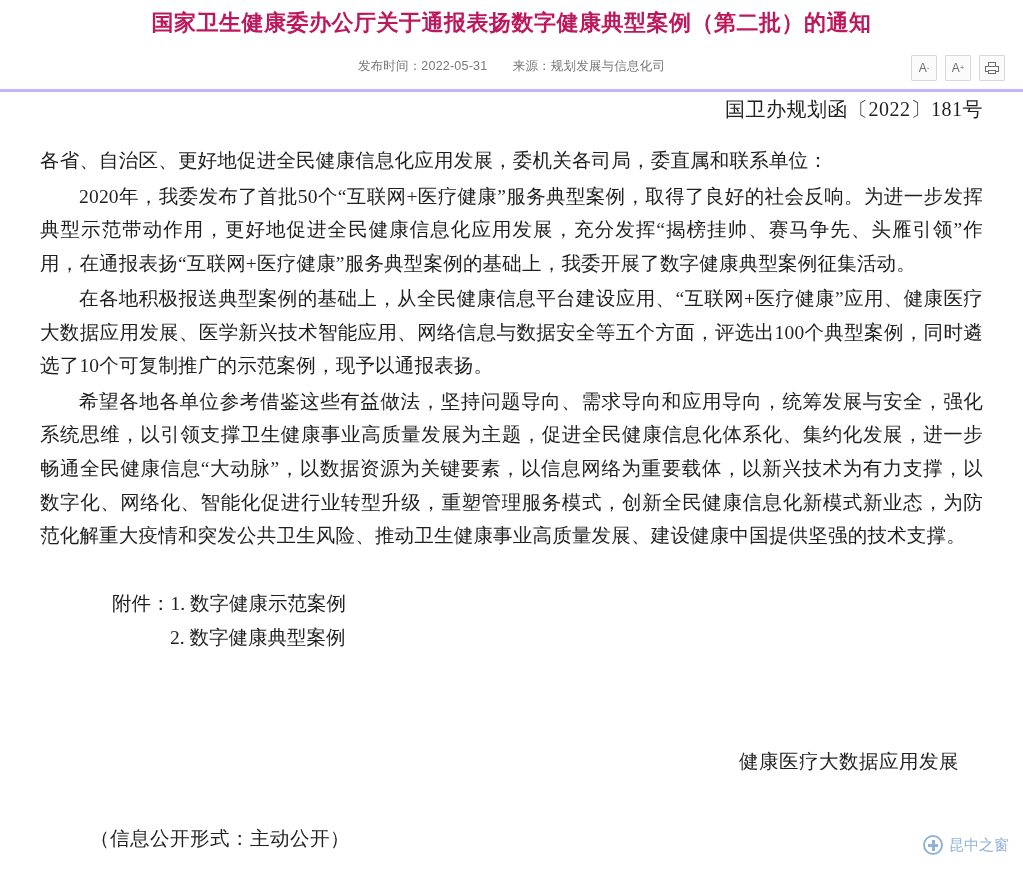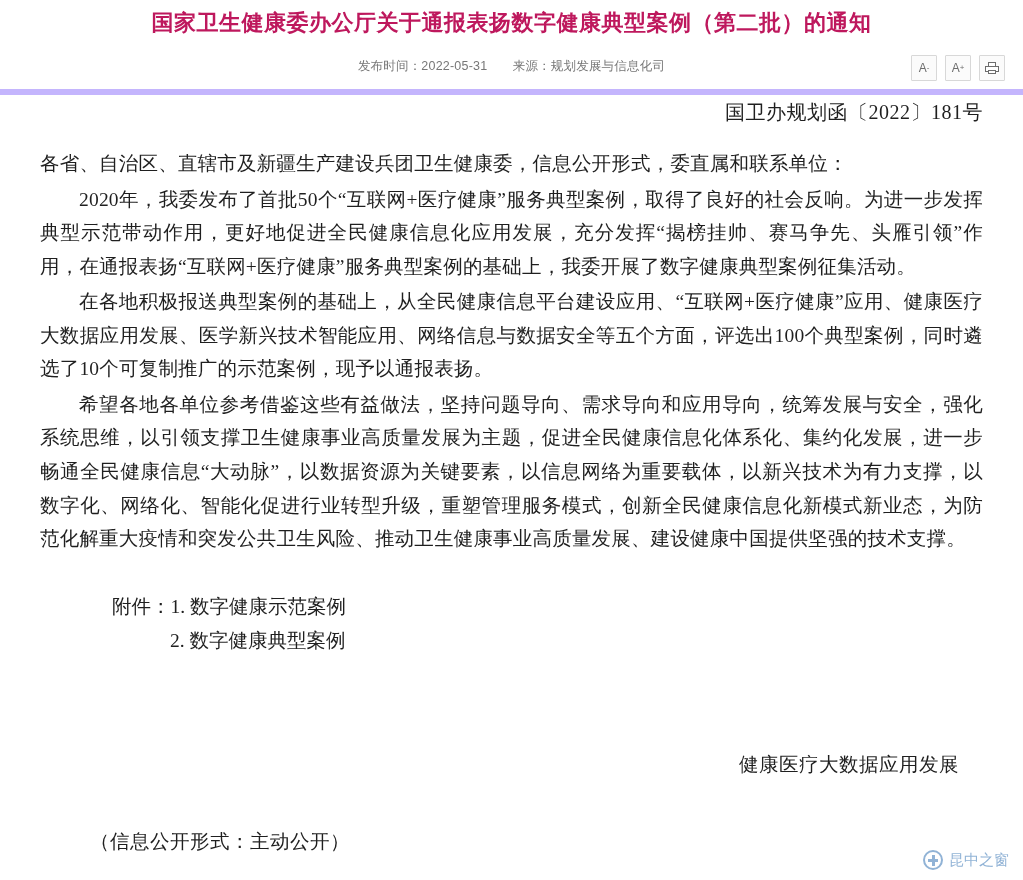--- a/index.html
+++ b/index.html
@@ -25,21 +25,21 @@
     color: #be185d;
     letter-spacing: 0.5px;
     padding: 8px 40px 10px 40px;
     line-height: 1.4;
   }
 
   
   .meta-bar {
     position: relative;
     height: 40px;
-    border-bottom: 6px solid #c4b5fd;
+    border-bottom: 3px solid #c4b5fd;
   }
   .meta-center {
     text-align: center;
     font-family: "Liberation Sans", sans-serif;
     font-size: 12.5px;
     color: #777777;
     line-height: 34px;
     letter-spacing: 0.2px;
   }
   .meta-center .sep {
@@ -156,21 +156,21 @@
   .disclosure {
     margin-top: 44px;
     padding-left: 50px;
     letter-spacing: 0.5px;
   }
 
   
   .watermark {
     position: absolute;
     right: 14px;
-    bottom: 10px;
+    bottom: 25px;
     display: flex;
     align-items: center;
     gap: 6px;
     color: #7ea6cf;
     font-family: "Liberation Sans", sans-serif;
     font-size: 15px;
     opacity: 0.85;
   }
   .wm-logo {
     width: 20px;
@@ -226,21 +226,21 @@
           <span class="out"></span>
       </span>
     </div>
   </div>
 </div>
 
 <div class="doc-body">
 
   <div class="doc-number">国卫办规划函〔2022〕181号</div>
 
-  <p>各省、自治区、直辖市及新疆生产建设兵团卫生健康委，信息公开形式，委直属和联系单位：</p>
+  <p>各省、自治区、更好地促进全民健康信息化应用发展，委机关各司局，委直属和联系单位：</p>
   <p class="indent">2020年，我委发布了首批50个“互联网+医疗健康”服务典型案例，取得了良好的社会反响。为进一步发挥典型示范带动作用，更好地促进全民健康信息化应用发展，充分发挥“揭榜挂帅、赛马争先、头雁引领”作用，在通报表扬“互联网+医疗健康”服务典型案例的基础上，我委开展了数字健康典型案例征集活动。</p>
   <p class="indent">在各地积极报送典型案例的基础上，从全民健康信息平台建设应用、“互联网+医疗健康”应用、健康医疗大数据应用发展、医学新兴技术智能应用、网络信息与数据安全等五个方面，评选出100个典型案例，同时遴选了10个可复制推广的示范案例，现予以通报表扬。</p>
   <p class="indent">希望各地各单位参考借鉴这些有益做法，坚持问题导向、需求导向和应用导向，统筹发展与安全，强化系统思维，以引领支撑卫生健康事业高质量发展为主题，促进全民健康信息化体系化、集约化发展，进一步畅通全民健康信息“大动脉”，以数据资源为关键要素，以信息网络为重要载体，以新兴技术为有力支撑，以数字化、网络化、智能化促进行业转型升级，重塑管理服务模式，创新全民健康信息化新模式新业态，为防范化解重大疫情和突发公共卫生风险、推动卫生健康事业高质量发展、建设健康中国提供坚强的技术支撑。</p>
 
   <div class="attachments">
     <div class="row">
       <span>附件：</span><span>1. 数字健康示范案例</span>
     </div>
     <div class="row second">
       <span>2. 数字健康典型案例</span>

